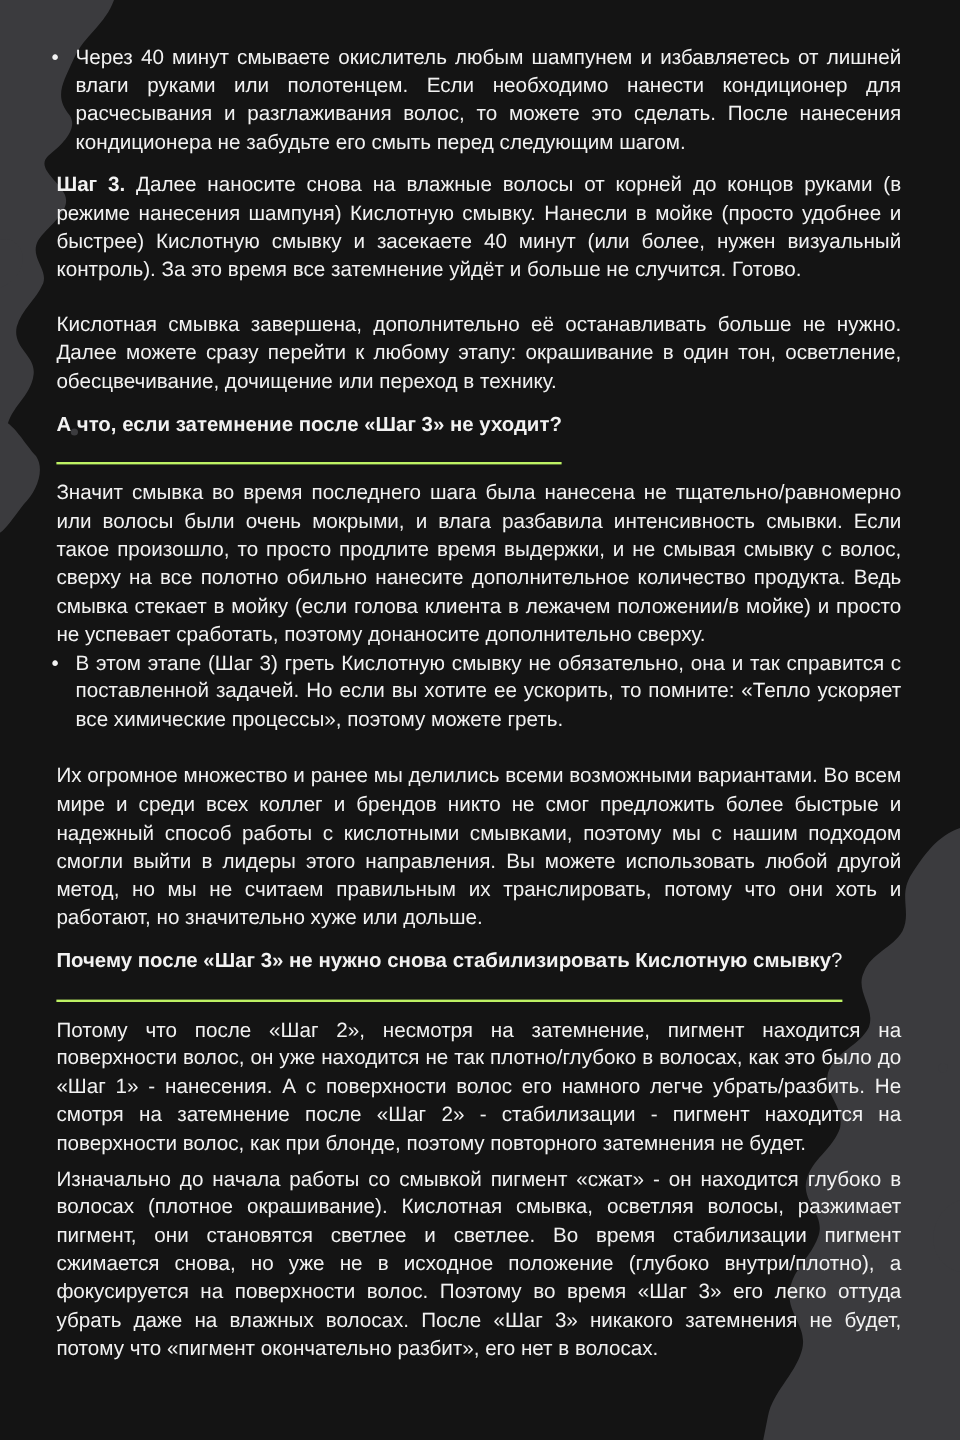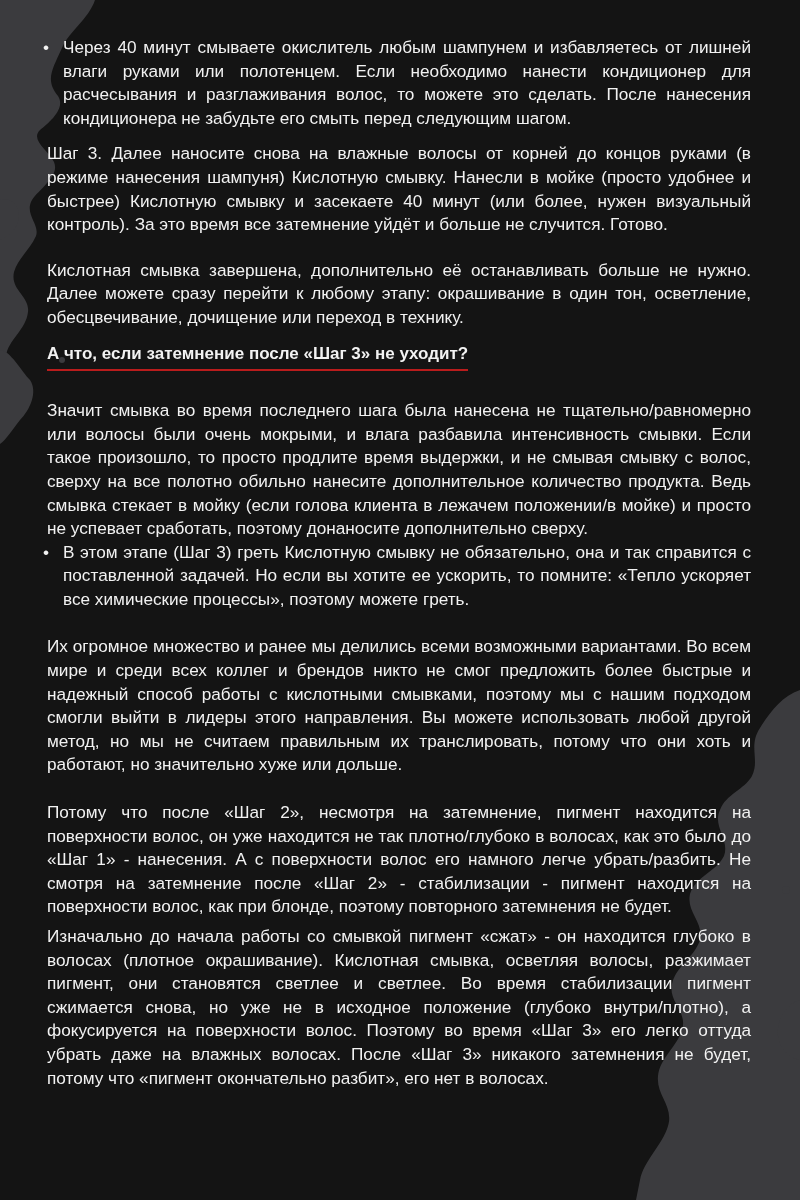--- a/index.html
+++ b/index.html
@@ -15,24 +15,24 @@
     position: absolute; left: 47px; top: 36px; width: 704px; z-index: 1;
     font-size: 17.2px; line-height: 23.6px;
   }
   p { margin: 0; text-align: justify; }
   .bullet { position: relative; padding-left: 16px; text-align: justify; }
   .bullet .dot { position: absolute; left: -4px; top: 0; }
   .gap-s { height: 12px; }
   .gap-m { height: 22px; }
   .heading {
     display: inline-block; font-weight: bold; font-size: 17px;
-    padding-bottom: 4px; border-bottom: 2px solid #b91c1c; margin-bottom: 16px;
+    padding-bottom: 20px; border-bottom: 2px solid #bef264; margin-bottom: 0;
   }
   .heading .q-light { font-weight: normal; }
-  .step-label { font-weight: normal; }
+  .step-label { font-weight: bold; }
 </style>
 </head>
 <body>
 
 <svg class="bg" width="800" height="1200" viewBox="0 0 800 1200">
 
   <path fill="#3b3b3e" d="M0,0 L95,0 C88,20 70,30 62,48 C52,70 45,80 58,96 C66,108 50,122 40,130 C30,140 48,150 54,162 C60,176 40,188 32,200 C24,214 40,224 36,236 C30,250 18,258 14,272 C10,290 30,296 28,312 C26,330 8,340 6,356 L0,360 Z"></path>
   <path fill="#3b3b3e" d="M0,200 C14,196 22,210 18,222 C14,234 4,238 0,240 Z"></path>
   <path fill="#3b3b3e" d="M0,350 C10,350 22,372 30,380 C38,392 30,410 20,420 C12,430 6,440 0,444 Z"></path>
   <circle cx="62" cy="360" r="3" fill="#3b3b3e"></circle>
@@ -67,18 +67,19 @@
     <span>В этом этапе (Шаг 3) греть Кислотную смывку не обязательно, она и так справится с поставленной задачей. Но если вы хотите ее ускорить, то помните: «Тепло ускоряет все химические процессы», поэтому можете греть.</span>
   </div>
 
   <div class="gap-s"></div>
 
   <div class="gap-s"></div>
   <p>Их огромное множество и ранее мы делились всеми возможными вариантами. Во всем мире и среди всех коллег и брендов никто не смог предложить более быстрые и надежный способ работы с кислотными смывками, поэтому мы с нашим подходом смогли выйти в лидеры этого направления. Вы можете использовать любой другой метод, но мы не считаем правильным их транслировать, потому что они хоть и работают, но значительно хуже или дольше.</p>
 
   <div class="gap-s"></div>
 
+  <div class="heading"><span>Почему после «Шаг 3» не нужно снова стабилизировать Кислотную смывку</span><span class="q-light">?</span></div>
   <div class="gap-s"></div>
   <p>Потому что после «Шаг 2», несмотря на затемнение, пигмент находится на поверхности волос, он уже находится не так плотно/глубоко в волосах, как это было до «Шаг 1» - нанесения. А с поверхности волос его намного легче убрать/разбить. Не смотря на затемнение после «Шаг 2» - стабилизации - пигмент находится на поверхности волос, как при блонде, поэтому повторного затемнения не будет.</p>
   <div style="height:6px"></div>
   <p>Изначально до начала работы со смывкой пигмент «сжат» - он находится глубоко в волосах (плотное окрашивание). Кислотная смывка, осветляя волосы, разжимает пигмент, они становятся светлее и светлее. Во время стабилизации пигмент сжимается снова, но уже не в исходное положение (глубоко внутри/плотно), а фокусируется на поверхности волос. Поэтому во время «Шаг 3» его легко оттуда убрать даже на влажных волосах. После «Шаг 3» никакого затемнения не будет, потому что «пигмент окончательно разбит», его нет в волосах.</p>
 
 </div>
 
 </body></html>

